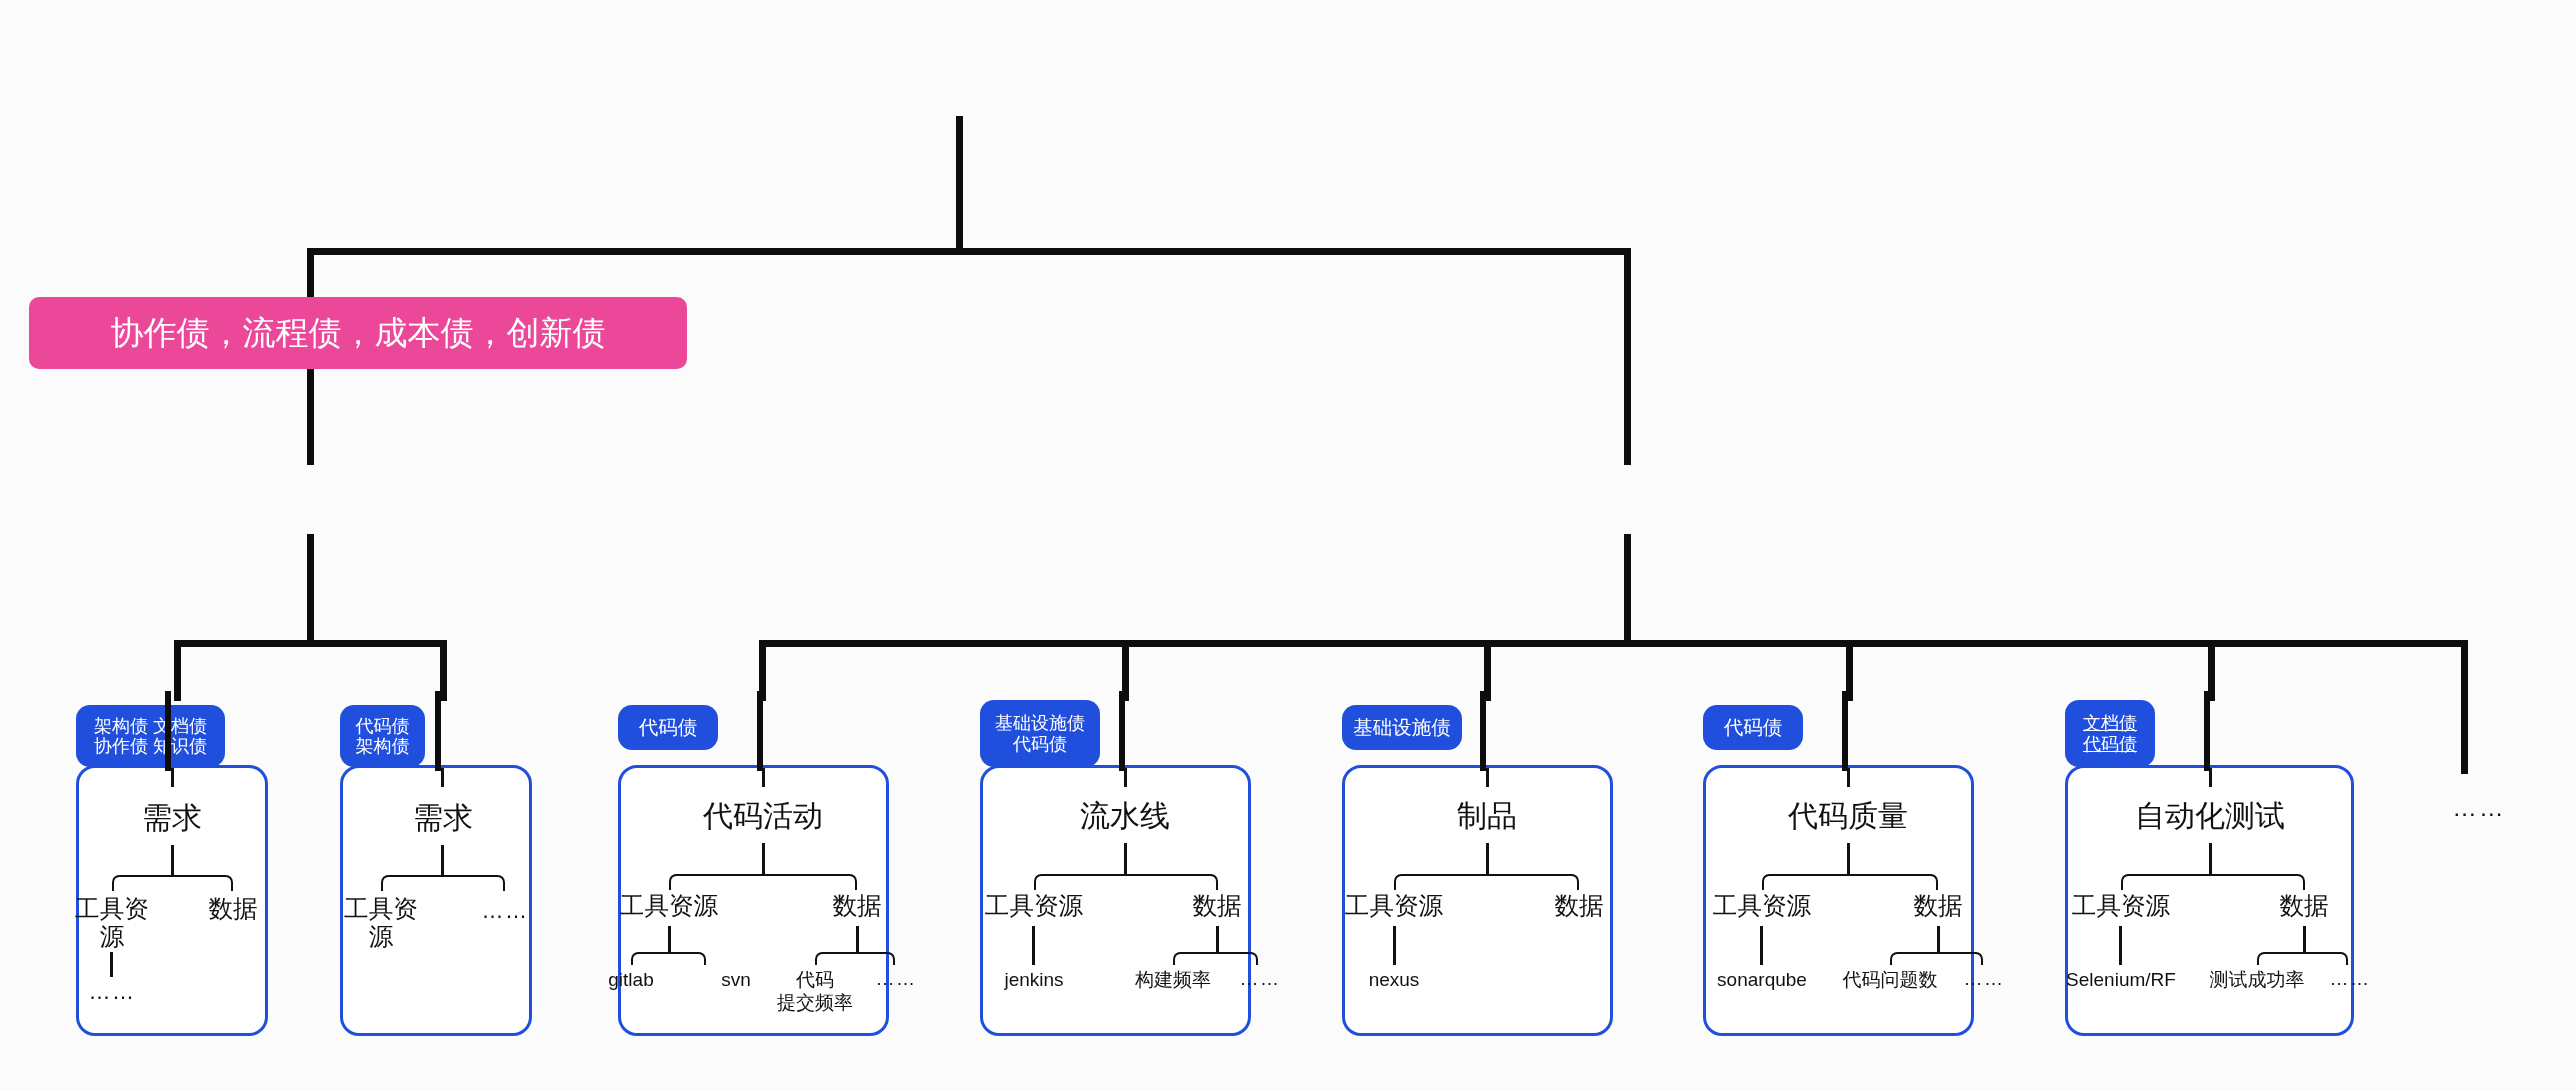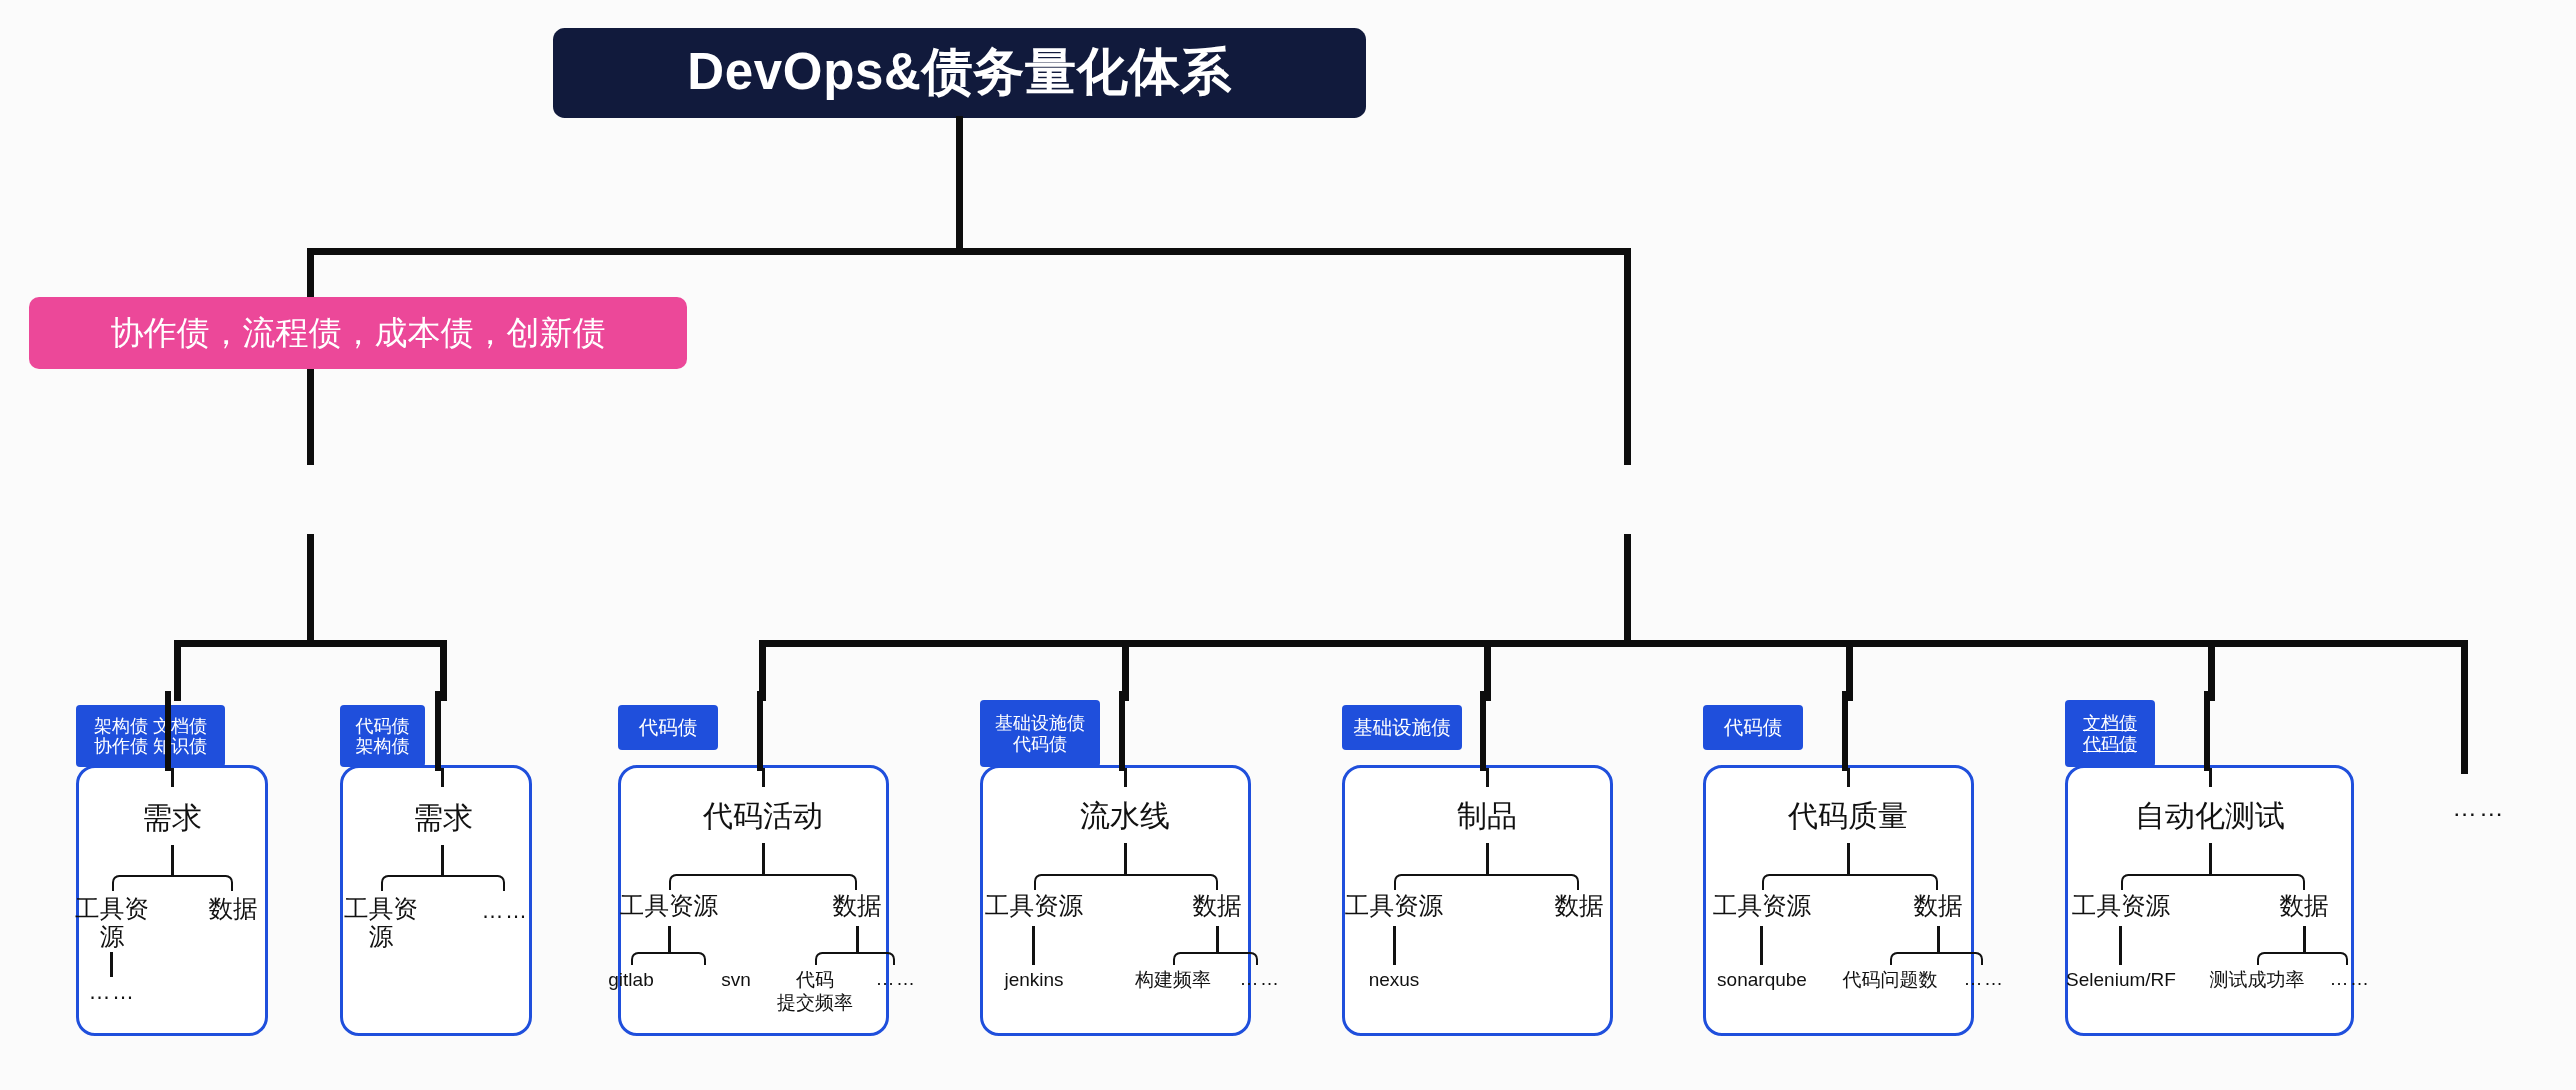--- a/index.html
+++ b/index.html
@@ -32,21 +32,21 @@
     color:#fff;display:flex;align-items:center;justify-content:center;
     font-size:33px;font-weight:700;white-space:nowrap;
   }
 
   
   .card{
     position:absolute;background:#ffffff;border:3.6px solid #1f4fdc;border-radius:19px;
     box-sizing:border-box;
   }
   .card-tag{
-    position:absolute;background:#1f4fdc;border-radius:4px;color:#fff;
+    position:absolute;background:#1f4fdc;border-radius:14px;color:#fff;
     display:flex;flex-direction:column;align-items:center;justify-content:center;
     line-height:1.12;text-align:center;white-space:nowrap;padding:4.3px 10px;
     box-sizing:border-box;z-index:4;
   }
   .card-tag span{display:block;}
 
   .card-title{
     position:absolute;color:#111;font-size:30px;white-space:nowrap;
     text-align:center;transform:translateX(-50%);
   }
@@ -73,23 +73,20 @@
   }
   .tail-dots{
     position:absolute;color:#111;font-size:24.6px;letter-spacing:2.2px;white-space:nowrap;
   }
 </style>
 </head>
 <body>
 
 <div id="stage">
 
-  <div class="root-box">
-    <span>DevOps&amp;债务量化体系</span>
-  </div>
 
   <div class="vline" style="left:956px;top:116px;height:137px;"></div>
   <div class="hline" style="left:307px;top:248px;width:1323px;"></div>
   <div class="vline" style="left:307px;top:248px;height:217px;"></div>
   <div class="vline" style="left:1624px;top:248px;height:217px;"></div>
 
   <div class="pill pill-main">
     <span>协作债，流程债，成本债，创新债</span>
   </div>
 

